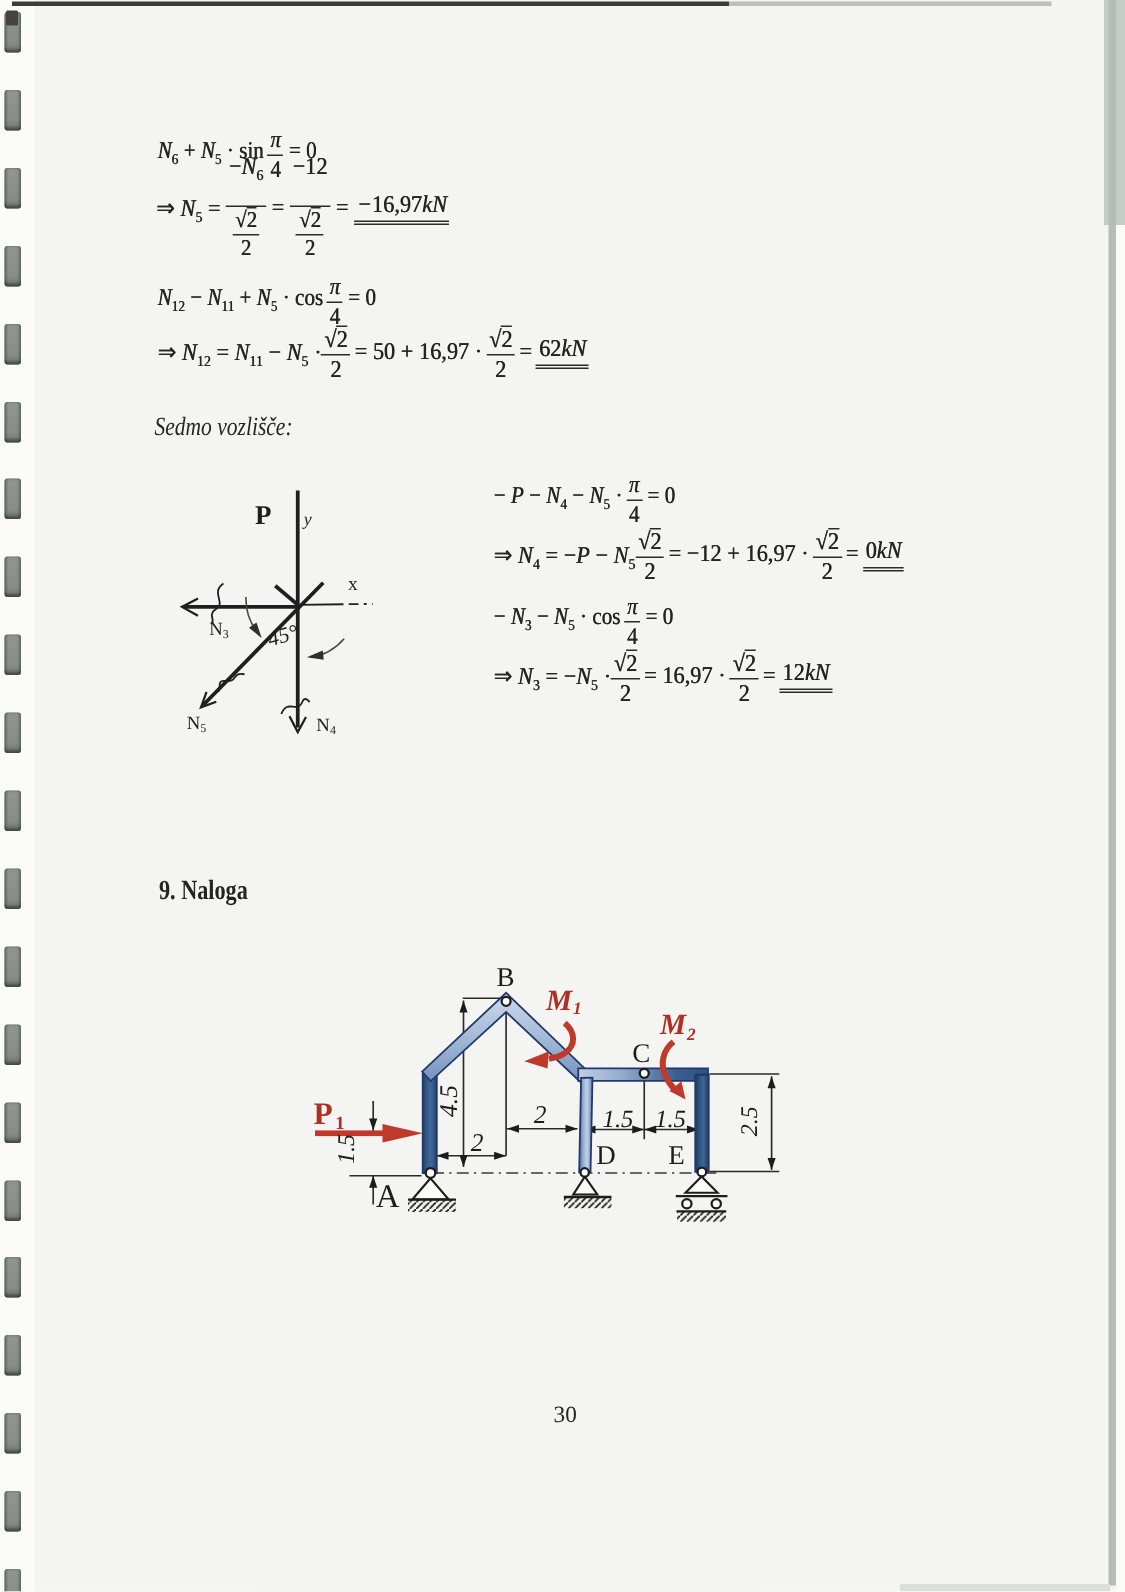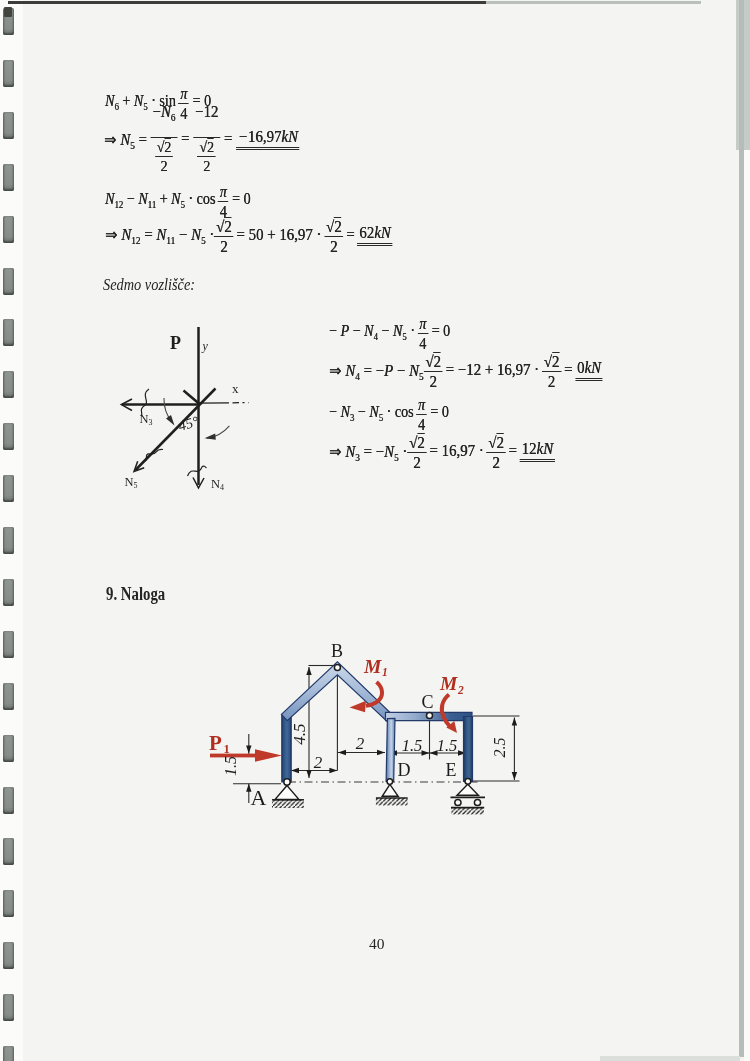--- a/index.html
+++ b/index.html
@@ -381,15 +381,15 @@
 
 <text transform="translate(116,104) rotate(-90)" x="0" y="0" dominant-baseline="middle">4.5</text>
 
 <text transform="translate(47,136) rotate(-90)" x="0" y="0" font-size="16" dominant-baseline="middle">1.5</text>
 
 <text transform="translate(316,117.5) rotate(-90)" x="0" y="0" font-size="16" dominant-baseline="middle">2.5</text>
 </g>
 </svg>
 </div>
 
-<div class="abs" style="left:369px;top:935px;font-size:15.5px;">40</div>
+<div class="abs" style="left:369px;top:935px;font-size:15.5px;">30</div>
 
 </div>
 
 </body></html>

